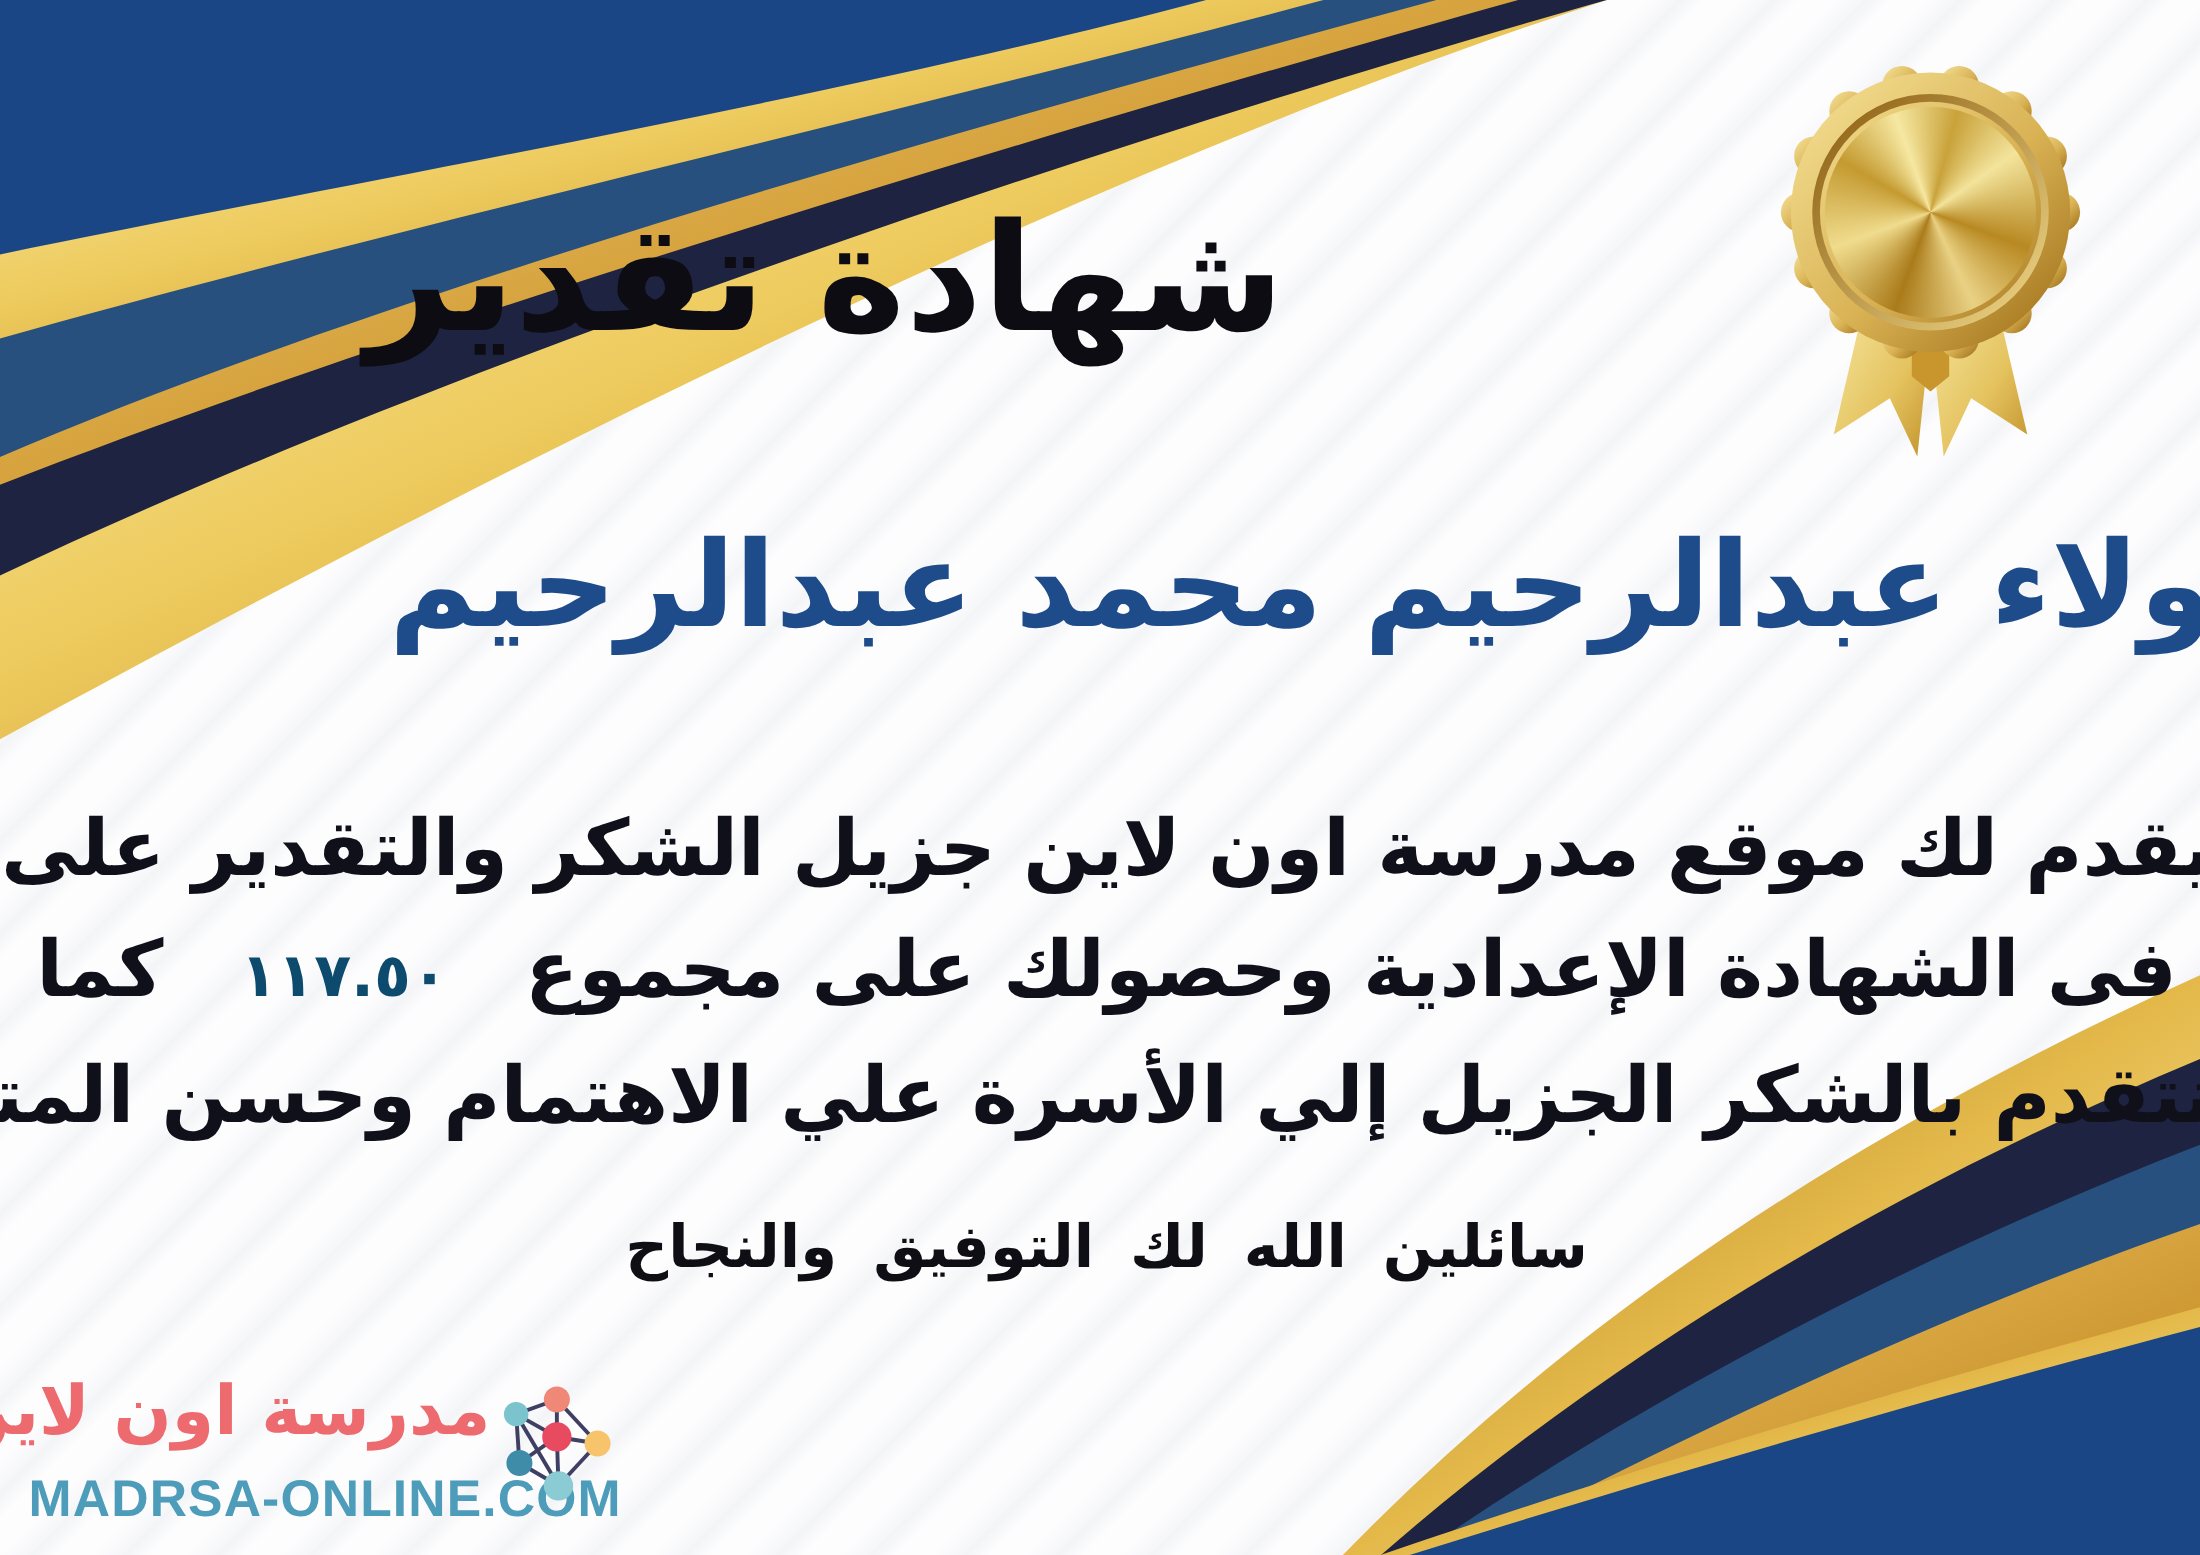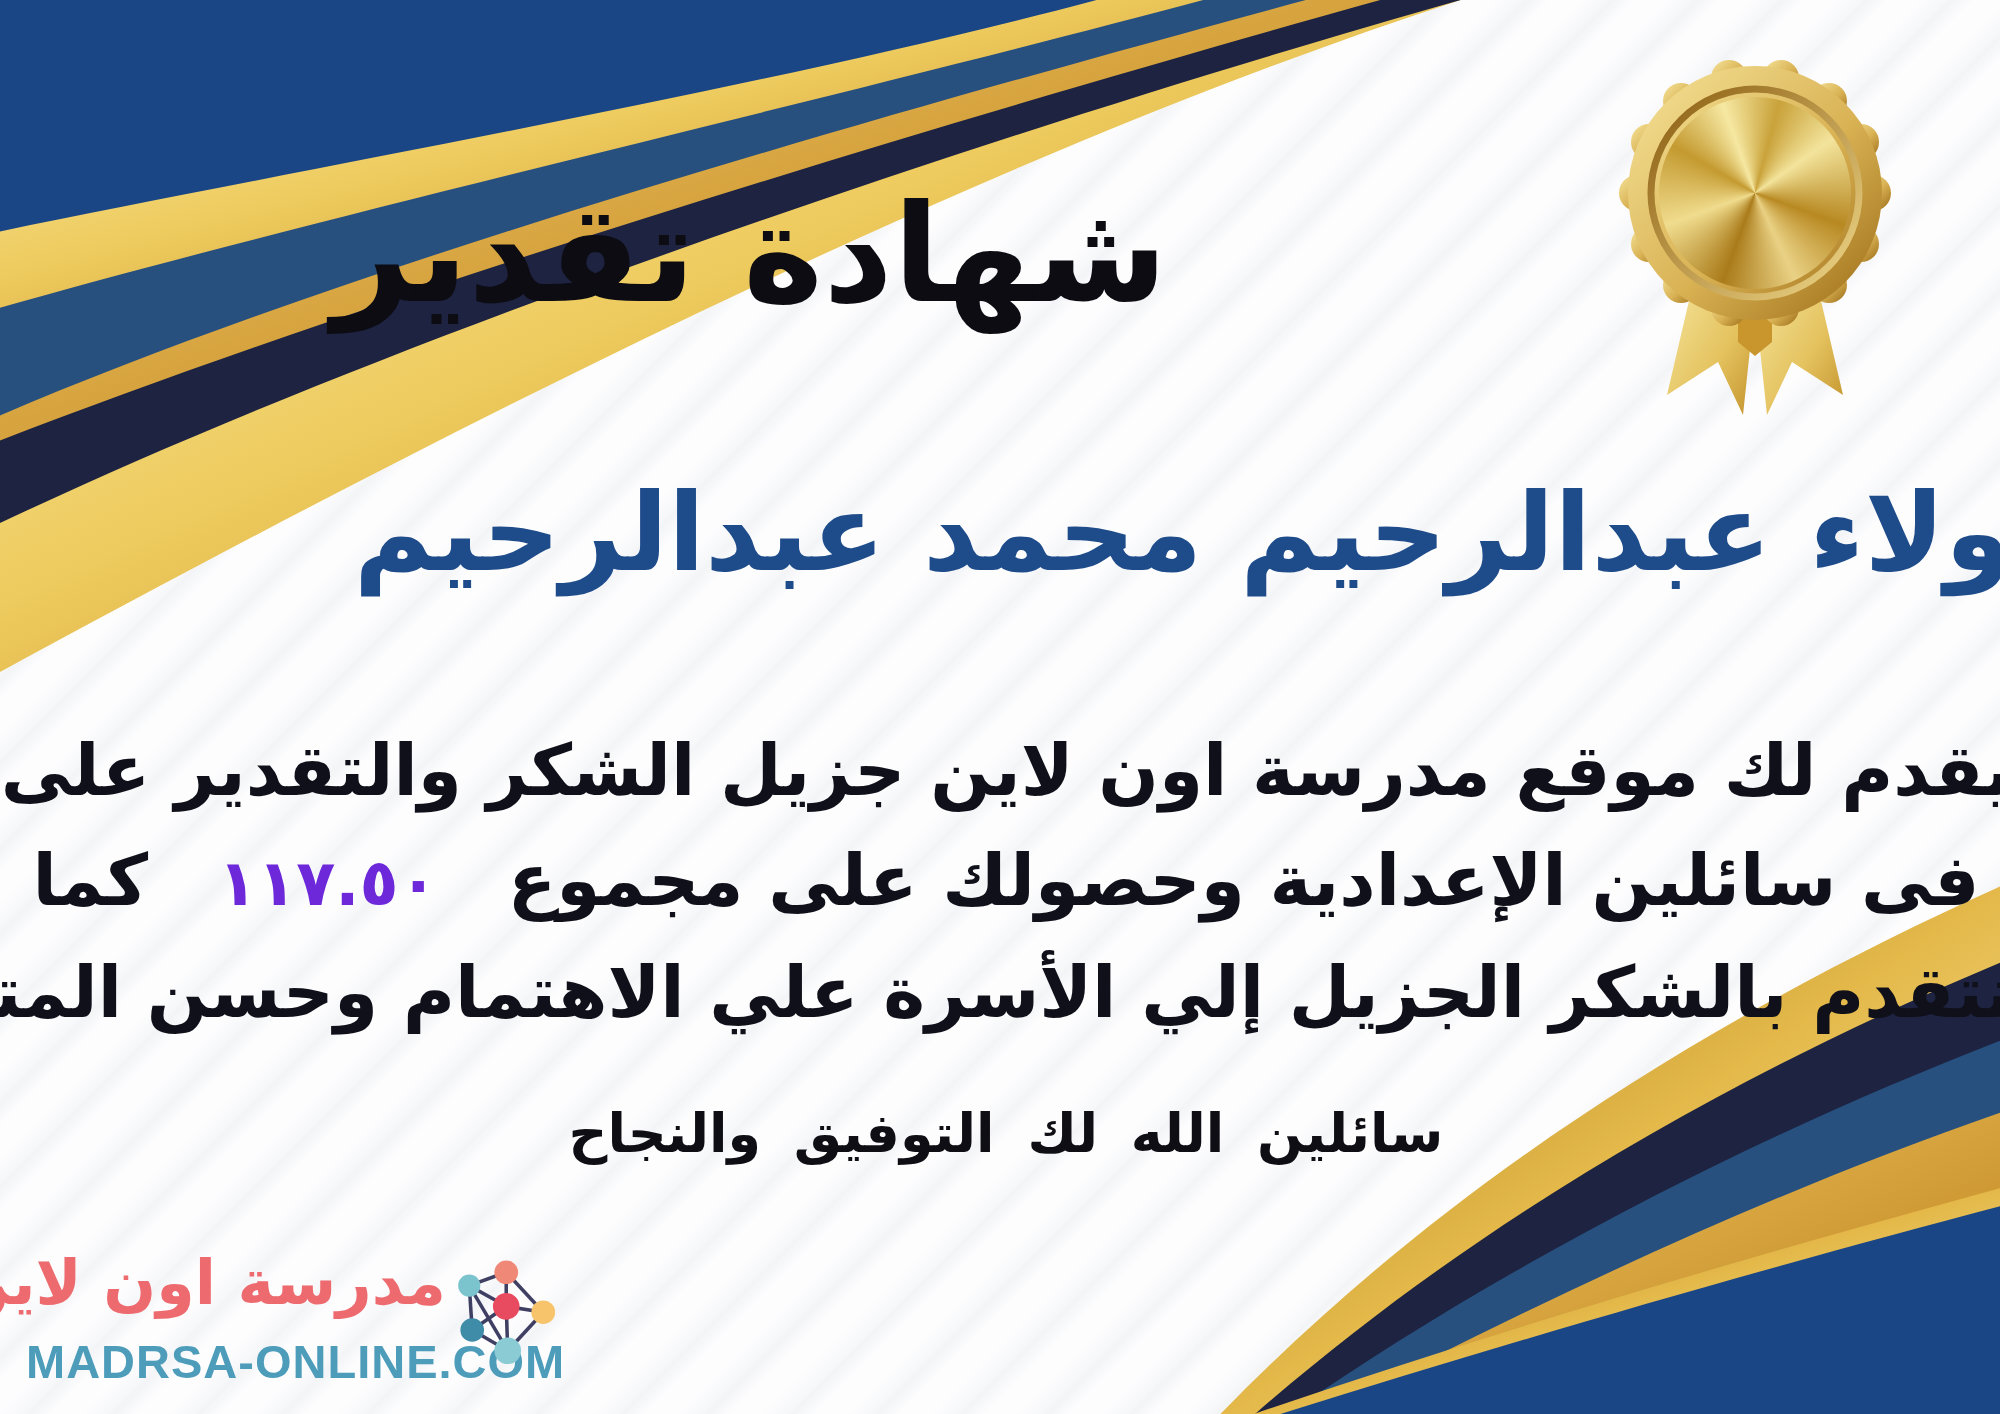--- a/index.html
+++ b/index.html
@@ -36,21 +36,21 @@
   .recipient{
     position:absolute;top:470px;left:0;width:100%;
     font-size:108px;font-weight:bold;color:#1e4c8b;direction:rtl;white-space:nowrap;
   }
   .body-text{
     position:absolute;top:716px;left:0;width:100%;text-align:center;direction:rtl;
     font-size:71px;font-weight:bold;color:#10101a;line-height:110px;
   }
   .body-text p{margin:0;white-space:nowrap;}
   .score{
-    color:#6d28d9;font-size:64px;font-weight:bold;margin:0 70px;
+    color:#0c4a6e;font-size:55px;font-weight:bold;margin:0 70px;
     letter-spacing:2px;
   }
   .closing{
     position:absolute;top:1102px;left:0;width:100%;text-align:center;direction:rtl;
     font-size:54px;font-weight:bold;color:#0e0e14;word-spacing:14px;
   }
 
   
   .logo{position:absolute;left:18px;top:1250px;width:580px;height:158px;cursor:pointer;}
   .logo-ar{
@@ -155,21 +155,21 @@
                 background:conic-gradient(from 15deg,#c9a23a,#f3e49c 40deg,#b88922 95deg,#e9d184 140deg,#aa7b1a 185deg,#f0dc8e 235deg,#c49a30 285deg,#f6e8a2 325deg,#c9a23a 360deg);"></div>
   </div>
 
   <h1 class="title">شهادة تقدير</h1>
 
   <div class="recipient">ولاء عبدالرحيم محمد عبدالرحيم</div>
 
   <div class="body-text">
     <p>يقدم لك موقع مدرسة اون لاين جزيل الشكر  والتقدير على التفوق</p>
     <p>
-      <span>فى سائلين الإعدادية وحصولك على مجموع</span><span class="score">١١٧.٥٠</span><span>كما</span>
+      <span>فى الشهادة الإعدادية وحصولك على مجموع</span><span class="score">١١٧.٥٠</span><span>كما</span>
     </p>
     <p>نتقدم  بالشكر الجزيل إلي الأسرة علي الاهتمام وحسن المتابعة</p>
   </div>
 
   <div class="closing">سائلين الله لك التوفيق  والنجاح</div>
 
   <div class="logo">
     <div class="logo-ar">مدرسة اون لاين</div>
     <div class="logo-en">MADRSA-ONLINE.COM</div>
     <svg class="logo-icon" viewBox="0 0 100 100" width="148" height="148">

